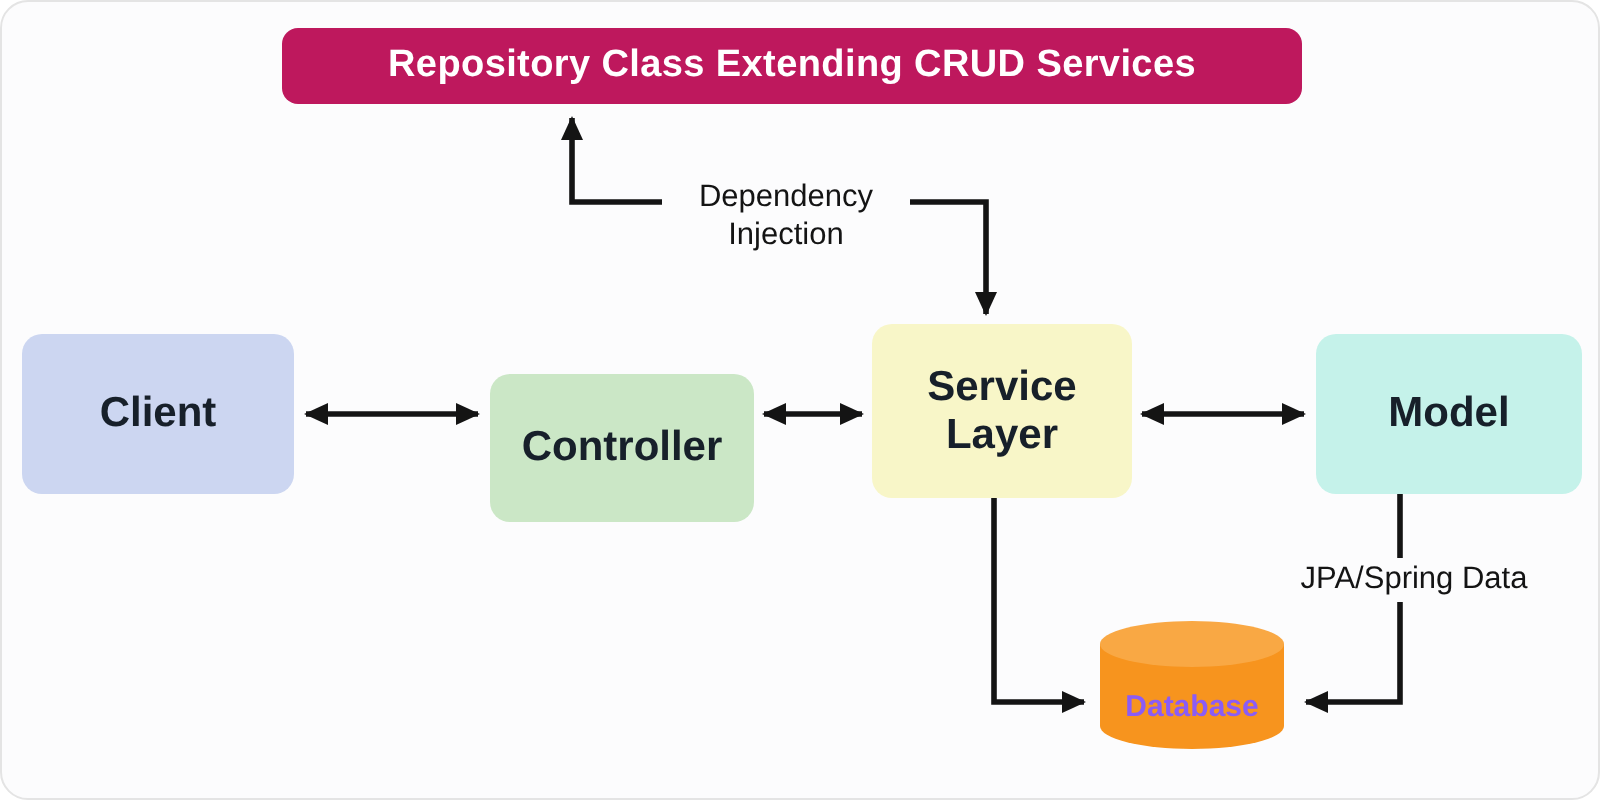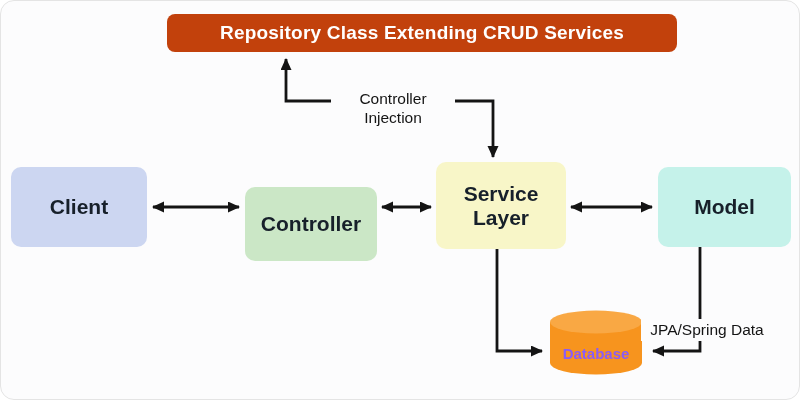--- a/index.html
+++ b/index.html
@@ -14,28 +14,27 @@
     height: 400px;
     background: #fcfcfd;
     border: 1px solid #e4e4e4;
     border-radius: 14px;
     overflow: hidden;
   }
   .title-box {
     position: absolute;
     left: 140px; top: 13px;
     width: 510px; height: 38px;
-    background: #c2410c;
+    background: #be185d;
     border-radius: 8px;
     display: flex; align-items: center; justify-content: center;
     color: #ffffff;
     font-size: 19px;
     font-weight: bold;
     letter-spacing: .2px;
-    margin-left: 26px;
   }
   .node {
     position: absolute;
     display: flex; align-items: center; justify-content: center;
     text-align: center;
     font-size: 21px;
     font-weight: 600;
     color: #17202a;
     border-radius: 10px;
     line-height: 1.12;
@@ -52,21 +51,21 @@
   }
   .wire { stroke: #141414; stroke-width: 2.8; fill: none; }
   .edge-label {
     position: absolute;
     background: #fcfcfd;
     color: #141414;
     text-align: center;
     font-size: 15.5px;
   }
   .edge-label.di  { left: 330px; top: 86px;  width: 124px; line-height: 1.25; padding: 2px 0; }
-  .edge-label.jpa { left: 640px; top: 278px; width: 132px; padding: 2px 0; margin-top: 40px; }
+  .edge-label.jpa { left: 640px; top: 278px; width: 132px; padding: 2px 0; }
   .db-label {
     position: absolute;
     left: 549px; top: 344px;
     width: 92px;
     text-align: center;
     font-size: 15px;
     font-weight: bold;
     color: #8b5cf6;
   }
 </style>
@@ -113,19 +112,19 @@
   </div>
 
   <div class="node service">
     <span>Service Layer</span>
   </div>
 
   <div class="node model">
     <span>Model</span>
   </div>
 
-  <div class="edge-label di">Controller Injection</div>
+  <div class="edge-label di">Dependency Injection</div>
 
   <div class="edge-label jpa">JPA/Spring Data</div>
 
   <div class="db-label">Database</div>
 
 </div>
 
 </body></html>

